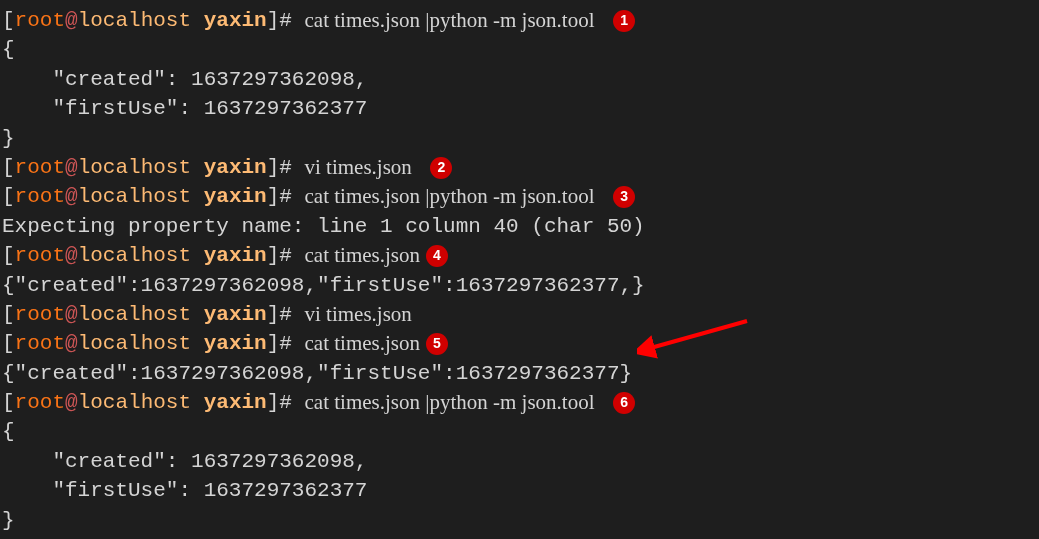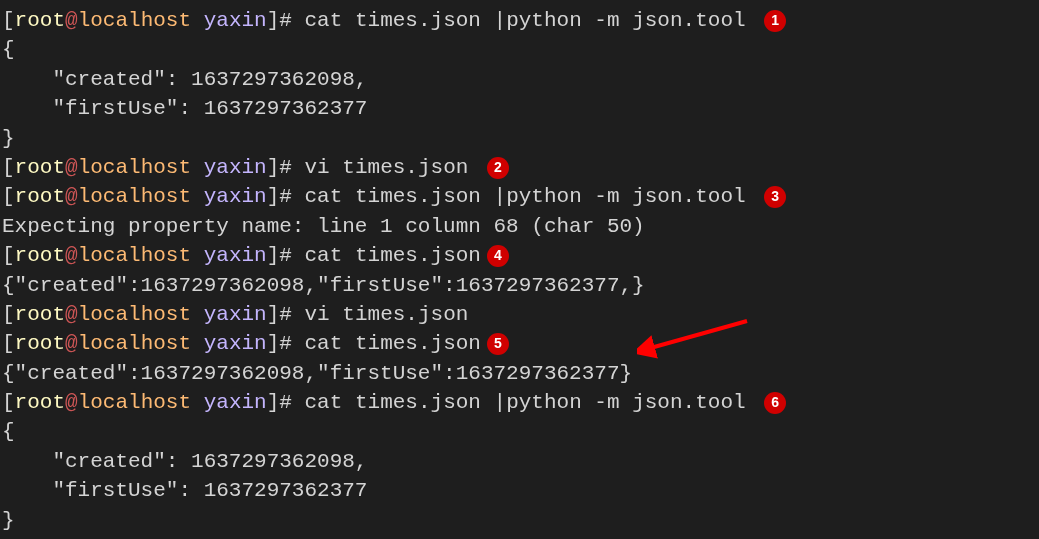--- a/index.html
+++ b/index.html
@@ -12,26 +12,26 @@
       padding: 6px 2px;
       width: 1039px;
     }
     .line {
       white-space: pre;
       position: relative;
       display: flex;
       align-items: center;
     }
     .bracket { color: #d4d4d4; }
-    .user { color: #fef9c3; }
+    .user { color: #f97316; }
     .at { color: #cc5555; }
     .host { color: #fdba74; }
-    .dir { color: #c4b5fd; }
+    .dir { color: #fdba74; font-weight: bold; }
     .hash { color: #d4d4d4; }
-    .cmd { color: #d4d4d4; }
+    .cmd { color: #d4d4d4; font-family: Liberation Serif, serif; }
     .output { color: #d4d4d4; }
     .badge {
       display: inline-flex;
       align-items: center;
       justify-content: center;
       width: 22px;
       height: 22px;
       border-radius: 50%;
       background: #d00000;
       color: #ffffff;
@@ -61,21 +61,21 @@
 <div class="line output">}</div>
 
 <div class="line">
   <span class="bracket">[</span><span class="user">root</span><span class="at">@</span><span class="host">localhost</span><span> </span><span class="dir">yaxin</span><span class="bracket">]</span><span class="hash">#</span><span> </span><span class="cmd">vi times.json</span><span> </span><span class="badge">2</span>
 </div>
 
 <div class="line">
   <span class="bracket">[</span><span class="user">root</span><span class="at">@</span><span class="host">localhost</span><span> </span><span class="dir">yaxin</span><span class="bracket">]</span><span class="hash">#</span><span> </span><span class="cmd">cat times.json |python -m json.tool</span><span> </span><span class="badge">3</span>
 </div>
 
-<div class="line output">Expecting property name: line 1 column 68 (char 50)</div>
+<div class="line output">Expecting property name: line 1 column 40 (char 50)</div>
 
 <div class="line">
   <span class="bracket">[</span><span class="user">root</span><span class="at">@</span><span class="host">localhost</span><span> </span><span class="dir">yaxin</span><span class="bracket">]</span><span class="hash">#</span><span> </span><span class="cmd">cat times.json</span><span class="badge">4</span>
 </div>
 
 <div class="line output" style="position:relative;">
   <span>{"created":1637297362098,"firstUse":1637297362377,}</span>
   <span class="arrow" style="left:635px; top:-10px;">
     <svg width="120" height="40" viewBox="0 0 120 40">
       <defs>

